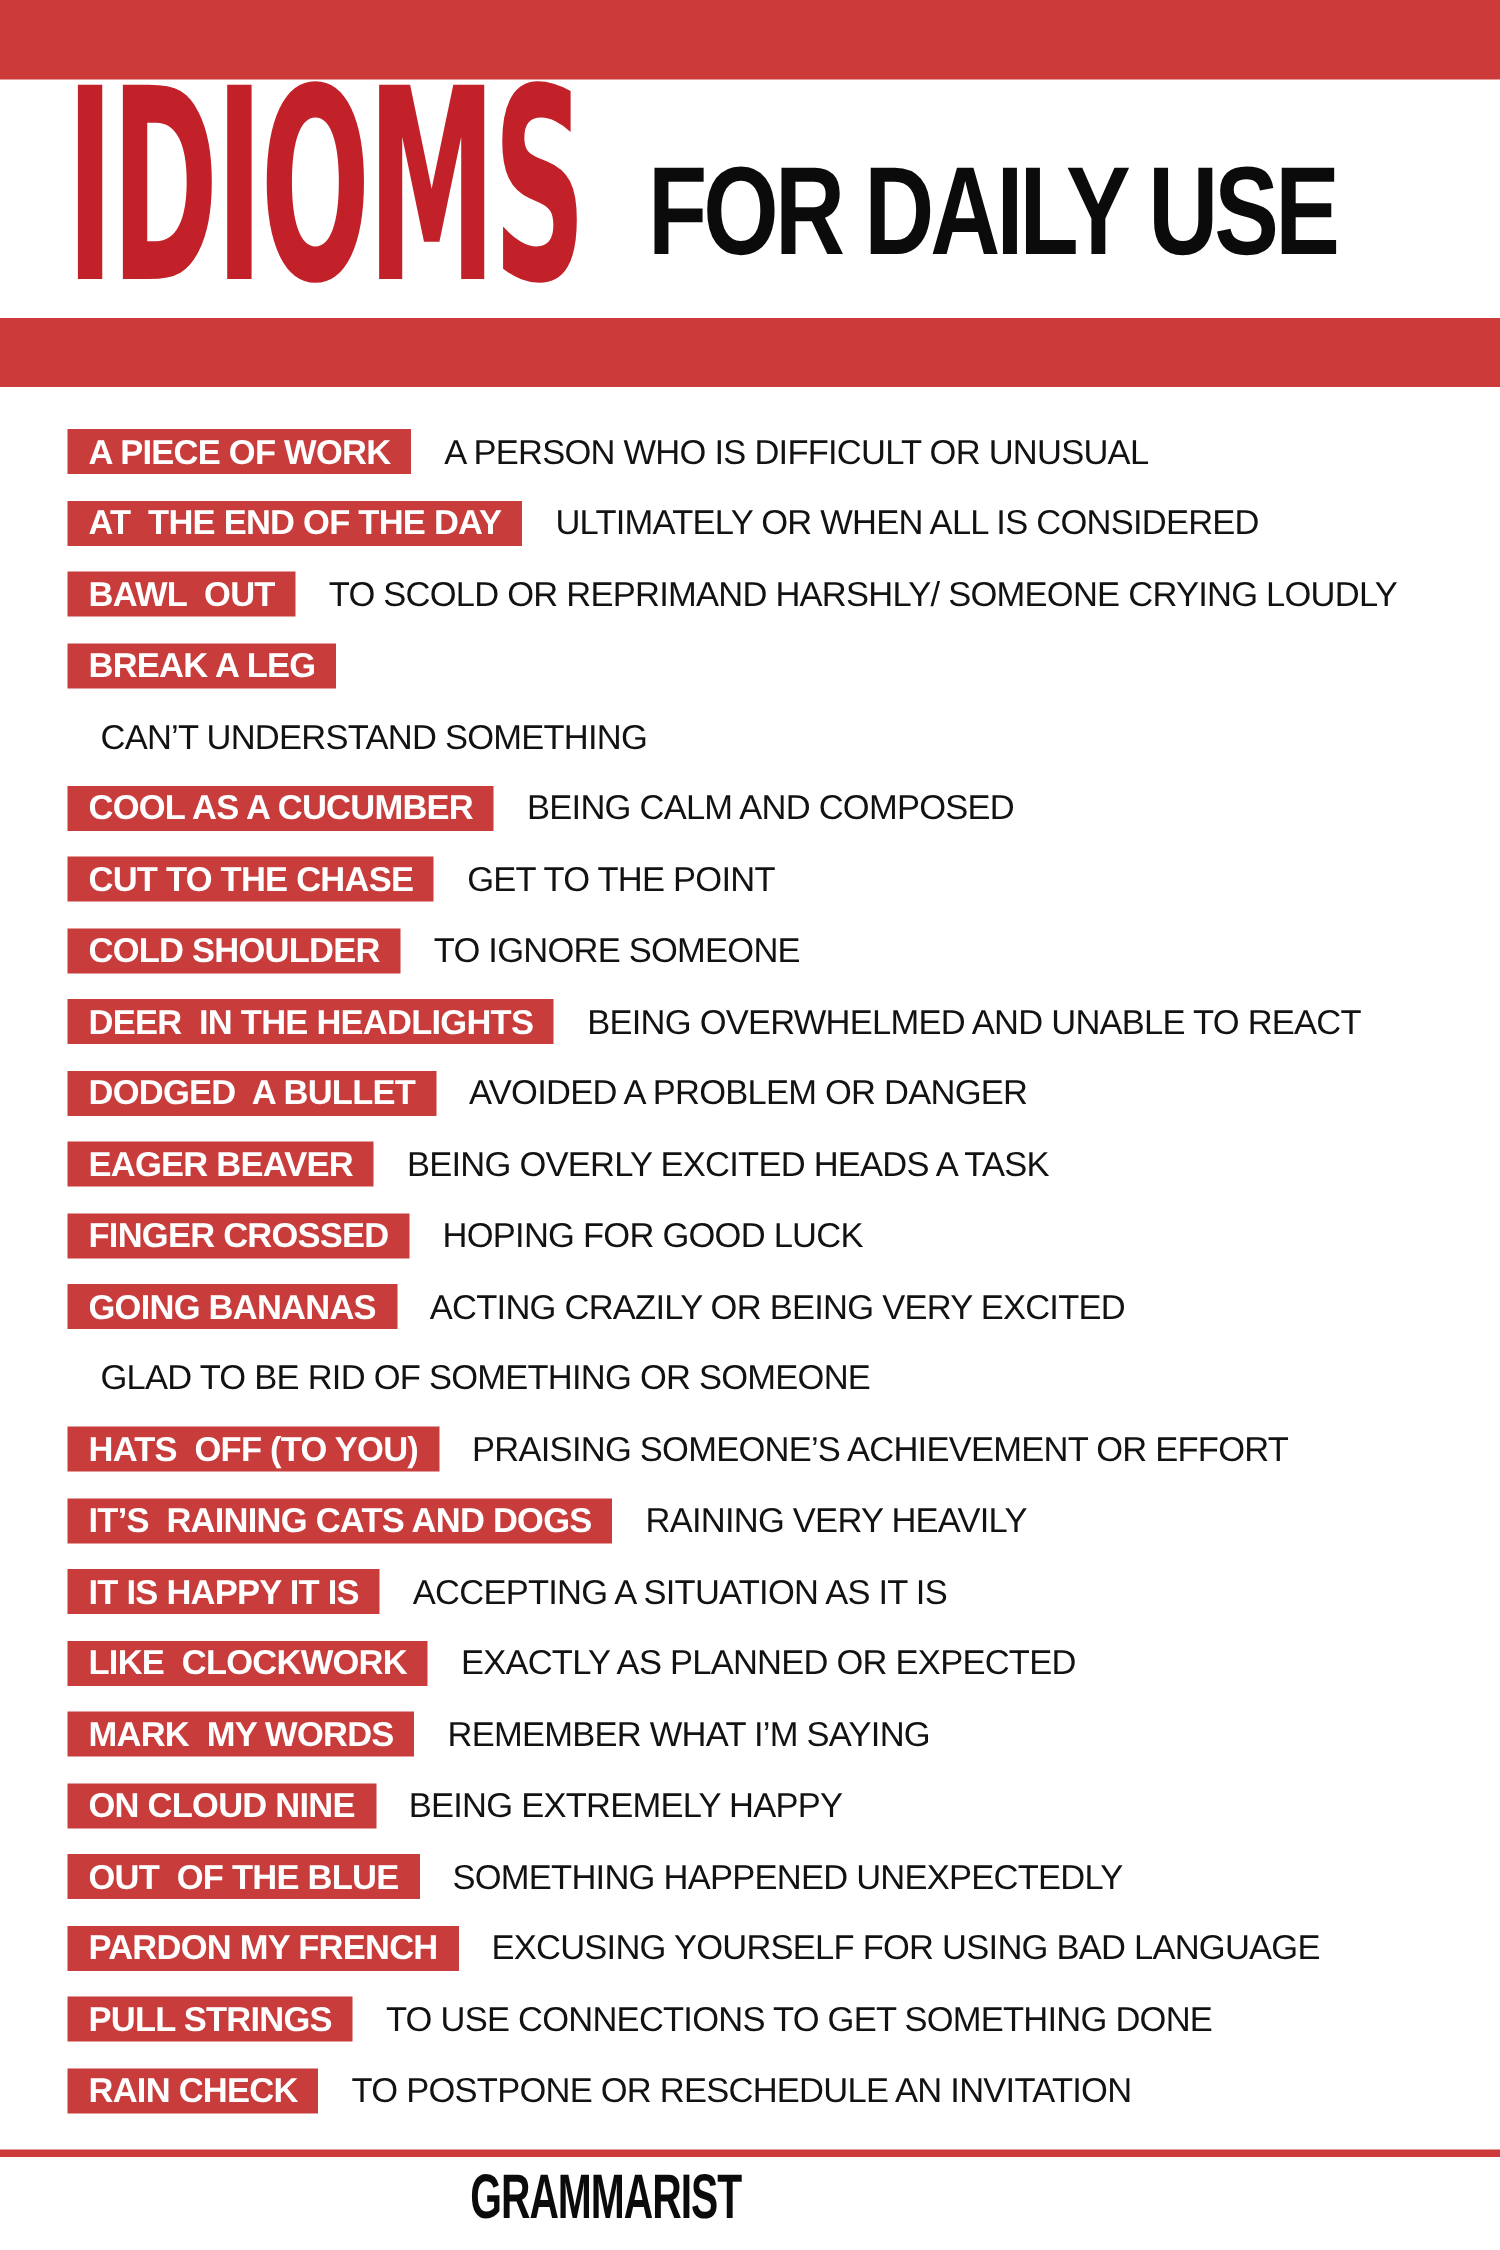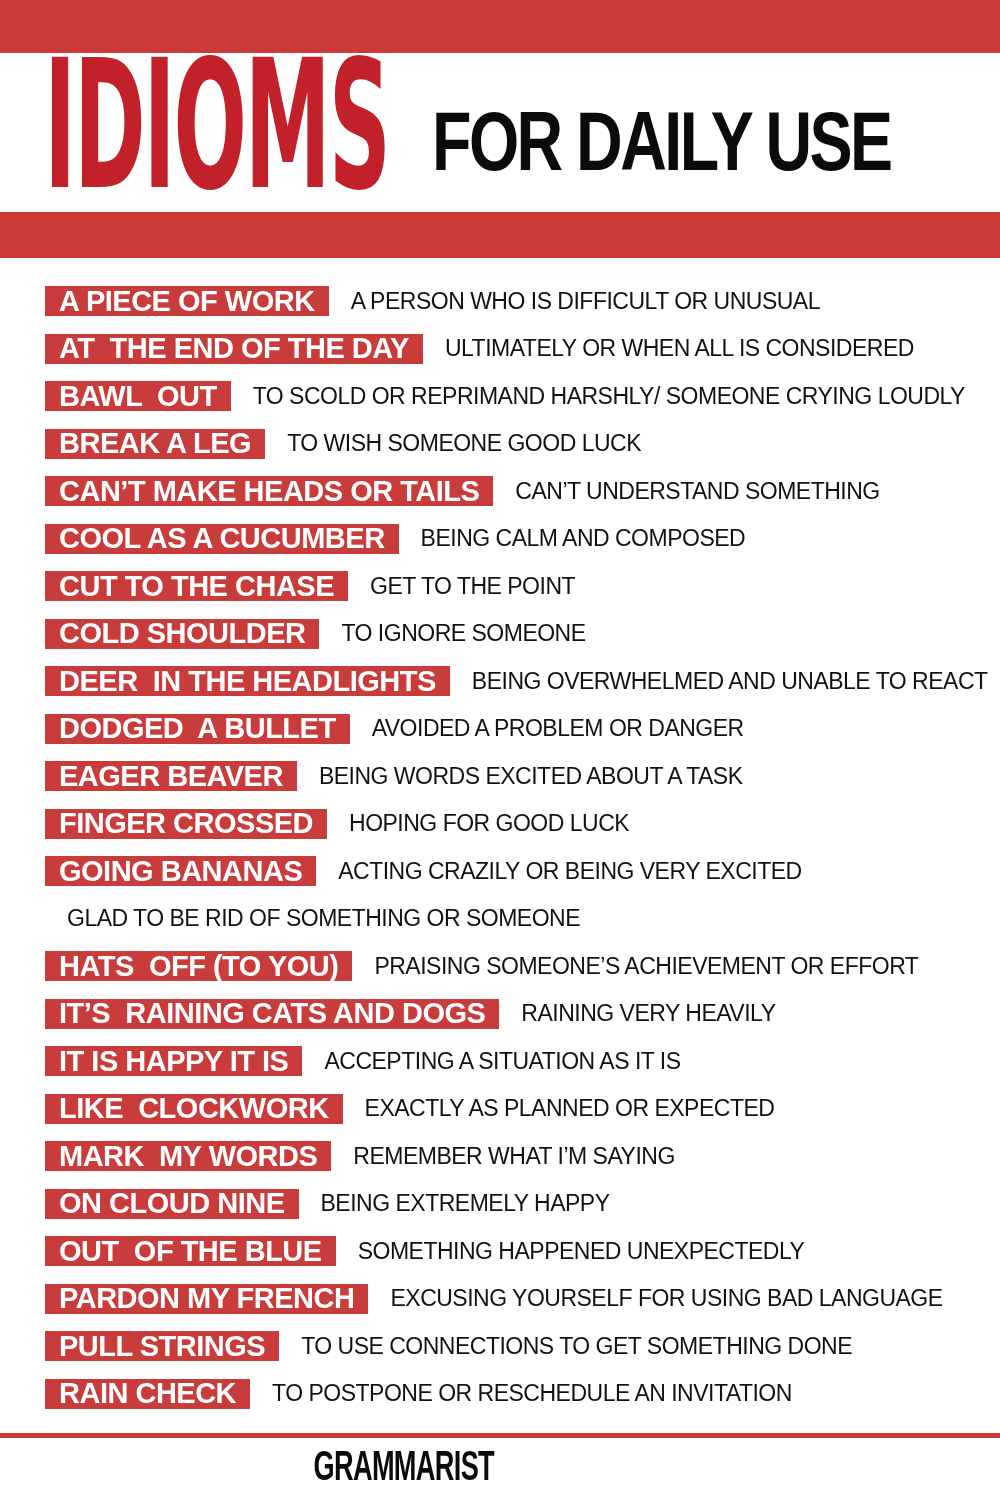--- a/index.html
+++ b/index.html
@@ -64,21 +64,21 @@
     height:36px;
   }
   .badge{
     display:inline-flex;
     align-items:center;
     height:30px;
     padding:0 14px;
     background:var(--badge-red);
     color:#ffffff;
     font-weight:700;
-    font-size:29px;
+    font-size:23px;
     letter-spacing:-0.5px;
     white-space:pre;
     flex:0 0 auto;
   }
   .meaning{
     margin-left:22px;
     color:var(--ink);
     font-weight:400;
     font-size:23px;
     letter-spacing:-0.5px;
@@ -131,25 +131,23 @@
         <span class="meaning">ULTIMATELY OR WHEN ALL IS CONSIDERED</span>
       </div>
 
       <div class="row">
         <span class="badge">BAWL  OUT</span>
         <span class="meaning">TO SCOLD OR REPRIMAND HARSHLY/ SOMEONE CRYING LOUDLY</span>
       </div>
 
       <div class="row">
         <span class="badge">BREAK A LEG</span>
-        <span class="meaning">TO WISH SOMEONE GOOD LUCK</span>
-      </div>
-
-      <div class="row">
-        <span class="badge">CAN’T MAKE HEADS OR TAILS</span>
+      </div>
+
+      <div class="row">
         <span class="meaning">CAN’T UNDERSTAND SOMETHING</span>
       </div>
 
       <div class="row">
         <span class="badge">COOL AS A CUCUMBER</span>
         <span class="meaning">BEING CALM AND COMPOSED</span>
       </div>
 
       <div class="row">
         <span class="badge">CUT TO THE CHASE</span>
@@ -166,21 +164,21 @@
         <span class="meaning">BEING OVERWHELMED AND UNABLE TO REACT</span>
       </div>
 
       <div class="row">
         <span class="badge">DODGED  A BULLET</span>
         <span class="meaning">AVOIDED A PROBLEM OR DANGER</span>
       </div>
 
       <div class="row">
         <span class="badge">EAGER BEAVER</span>
-        <span class="meaning">BEING WORDS EXCITED ABOUT A TASK</span>
+        <span class="meaning">BEING OVERLY EXCITED HEADS A TASK</span>
       </div>
 
       <div class="row">
         <span class="badge">FINGER CROSSED</span>
         <span class="meaning">HOPING FOR GOOD LUCK</span>
       </div>
 
       <div class="row">
         <span class="badge">GOING BANANAS</span>
         <span class="meaning">ACTING CRAZILY OR BEING VERY EXCITED</span>

